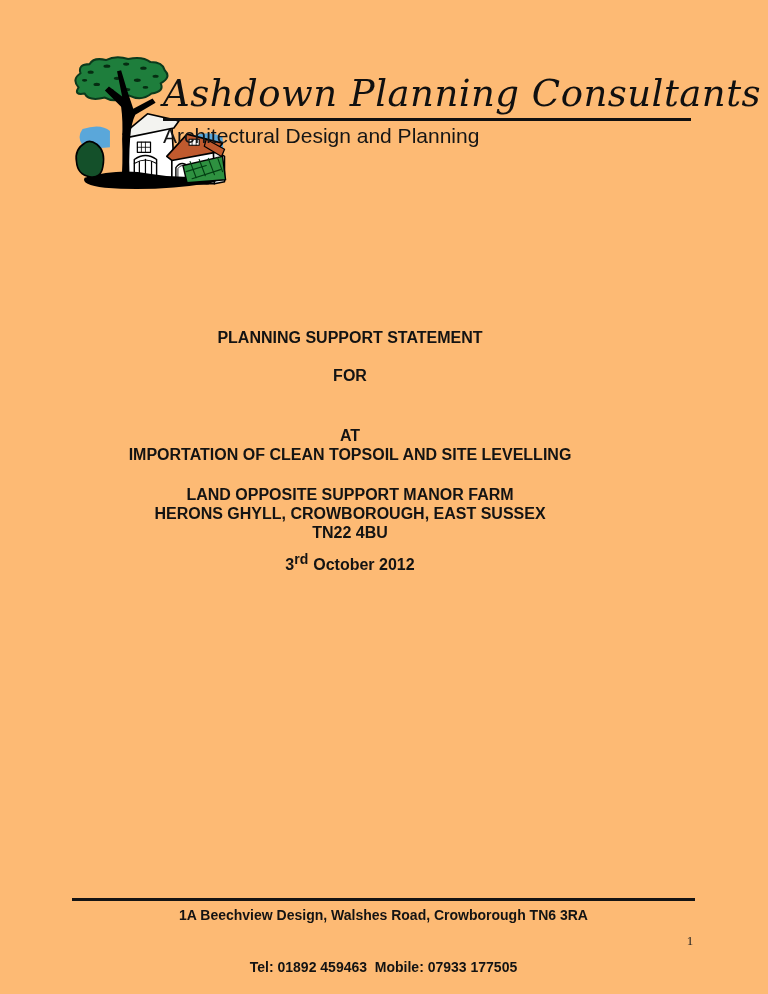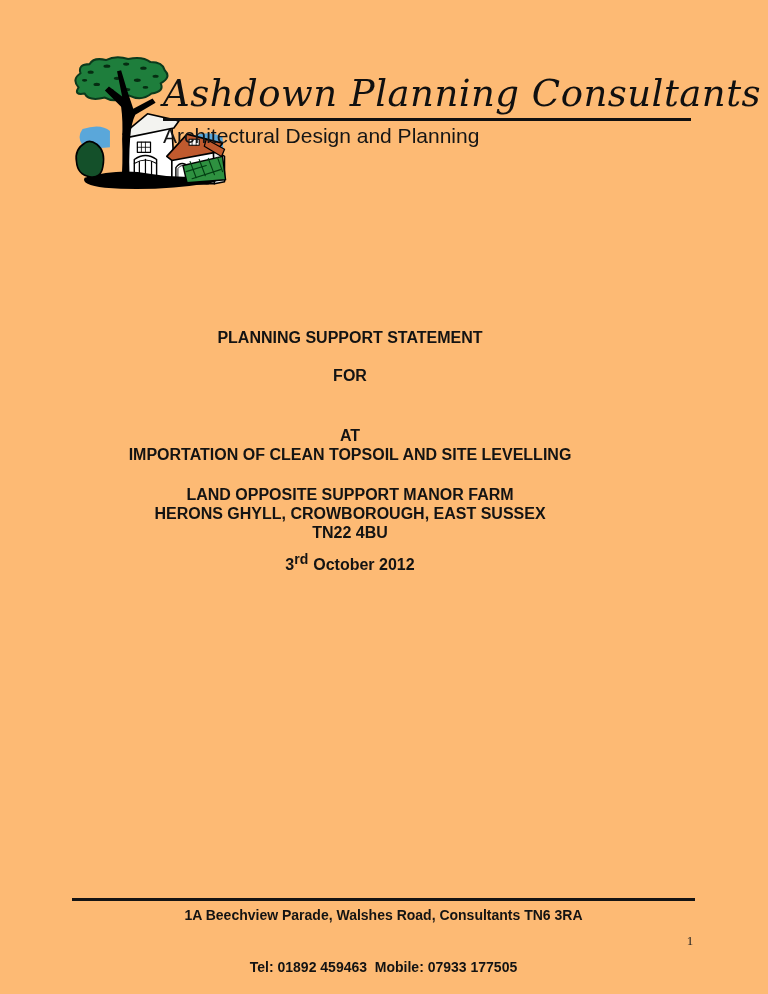--- a/index.html
+++ b/index.html
@@ -168,18 +168,18 @@
       <span class="tb-line">HERONS GHYLL, CROWBOROUGH, EAST SUSSEX</span>
       <span class="tb-line">TN22 4BU</span>
     </p>
     <p class="tb-date">
       <span>3</span><sup>rd</sup><span class="date-rest">October 2012</span>
     </p>
   </div>
 
   <div class="footer-rule"></div>
   <div class="footer-text">
-    <div class="address">1A Beechview Parade, Walshes Road, Consultants TN6 3RA</div>
+    <div class="address">1A Beechview Design, Walshes Road, Crowborough TN6 3RA</div>
     <div class="contact">Tel: 01892 459463  Mobile: 07933 177505</div>
   </div>
   <div class="page-number">1</div>
 
 </div>
 
 </body></html>

